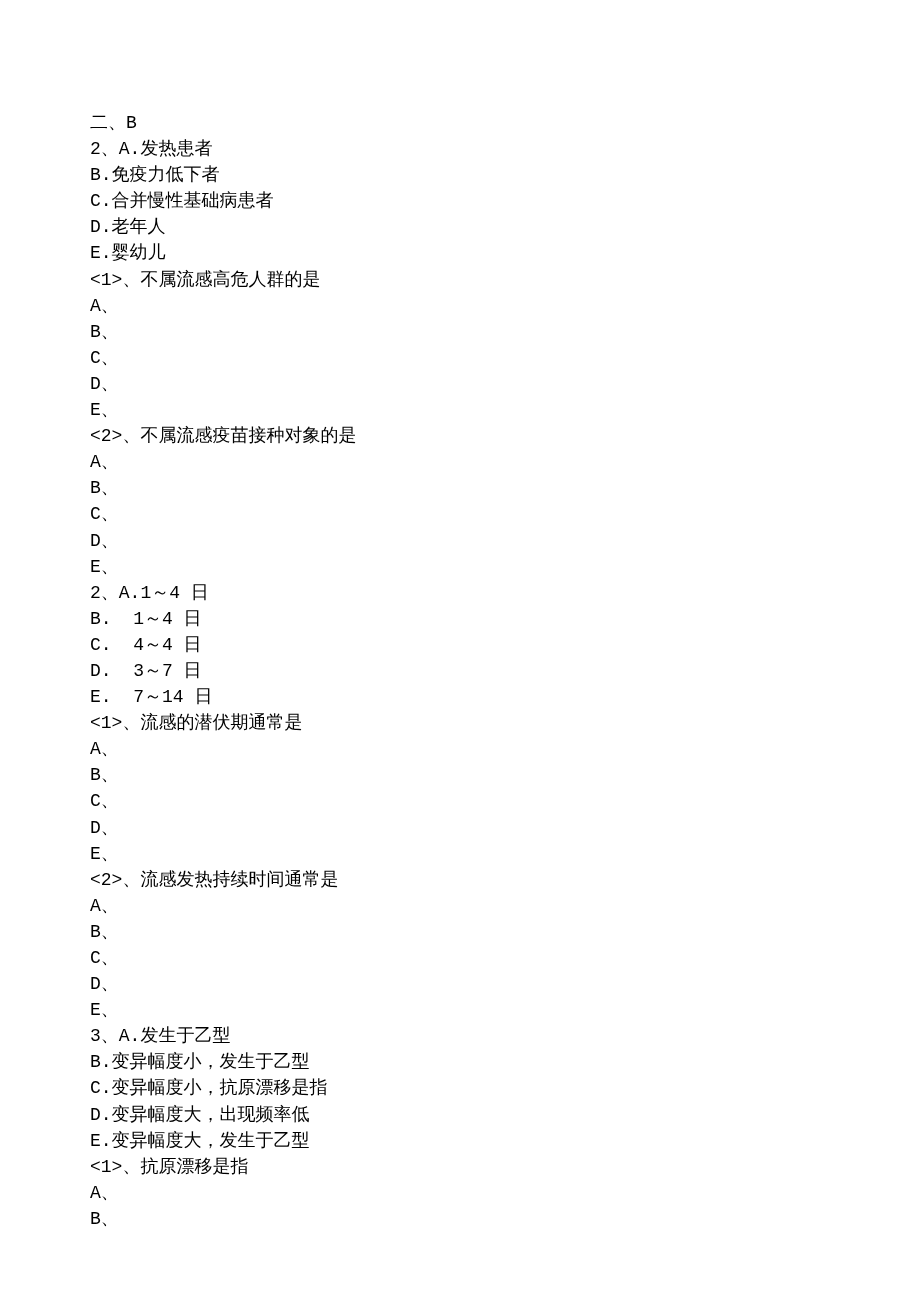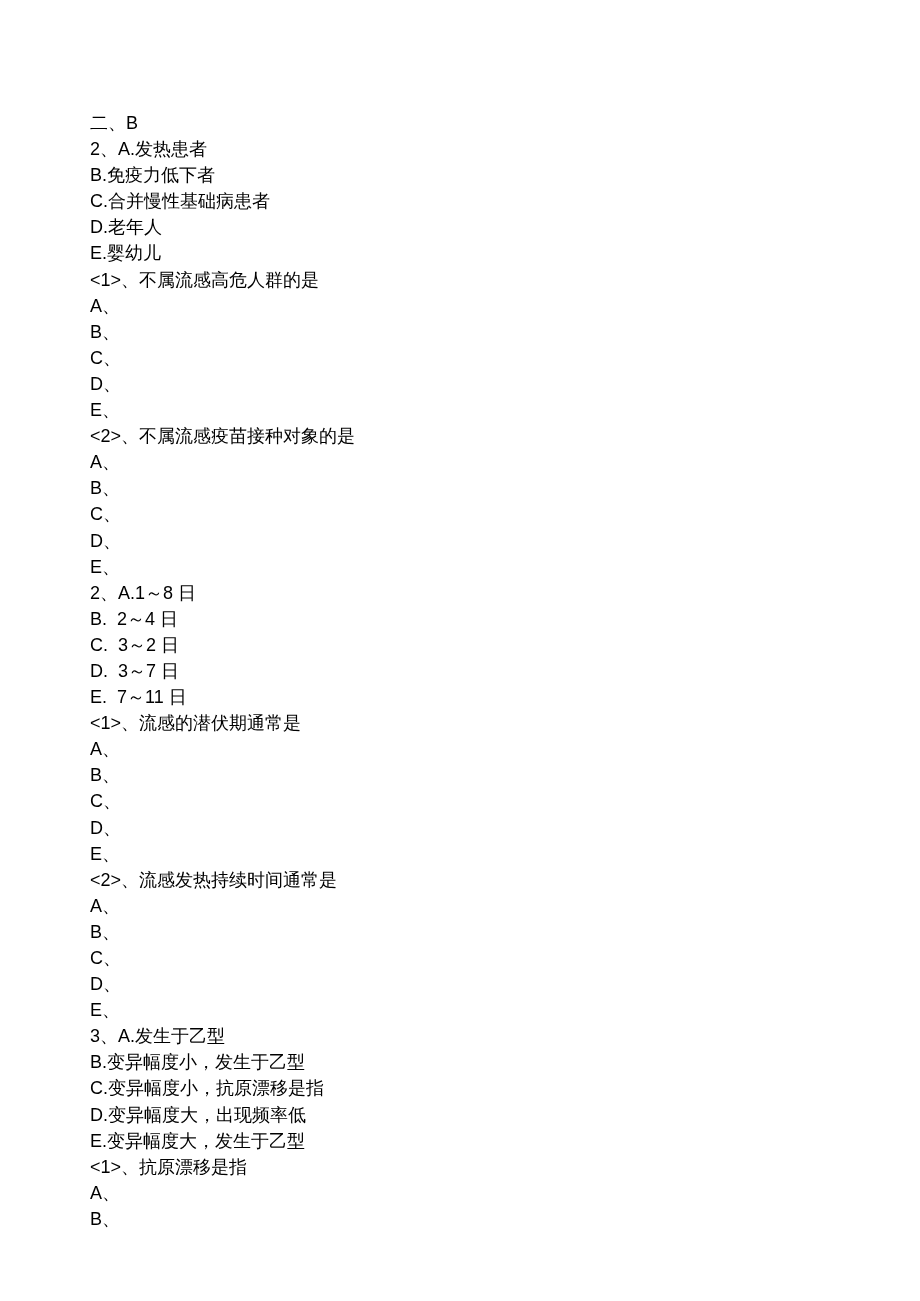--- a/index.html
+++ b/index.html
@@ -12,20 +12,21 @@
     font-family: "SimSun", "宋体", "Microsoft YaHei", sans-serif;
     font-size: 18px;
     color: #000;
     line-height: 1.45;
     padding: 110px 90px 60px 90px;
     box-sizing: border-box;
   }
   .line {
     display: block;
     white-space: pre;
+    font-family: Liberation Mono, monospace;
   }
 </style>
 </head>
 <body>
 
 <span class="line">二、B</span>
 
 <span class="line">2、A.发热患者</span>
 <span class="line">B.免疫力低下者</span>
 <span class="line">C.合并慢性基础病患者</span>
@@ -37,25 +38,25 @@
 <span class="line">C、</span>
 <span class="line">D、</span>
 <span class="line">E、</span>
 <span class="line">&lt;2&gt;、不属流感疫苗接种对象的是</span>
 <span class="line">A、</span>
 <span class="line">B、</span>
 <span class="line">C、</span>
 <span class="line">D、</span>
 <span class="line">E、</span>
 
-<span class="line">2、A.1～8 日</span>
-<span class="line">B.  2～4 日</span>
-<span class="line">C.  3～2 日</span>
+<span class="line">2、A.1～4 日</span>
+<span class="line">B.  1～4 日</span>
+<span class="line">C.  4～4 日</span>
 <span class="line">D.  3～7 日</span>
-<span class="line">E.  7～11 日</span>
+<span class="line">E.  7～14 日</span>
 <span class="line">&lt;1&gt;、流感的潜伏期通常是</span>
 <span class="line">A、</span>
 <span class="line">B、</span>
 <span class="line">C、</span>
 <span class="line">D、</span>
 <span class="line">E、</span>
 <span class="line">&lt;2&gt;、流感发热持续时间通常是</span>
 <span class="line">A、</span>
 <span class="line">B、</span>
 <span class="line">C、</span>

